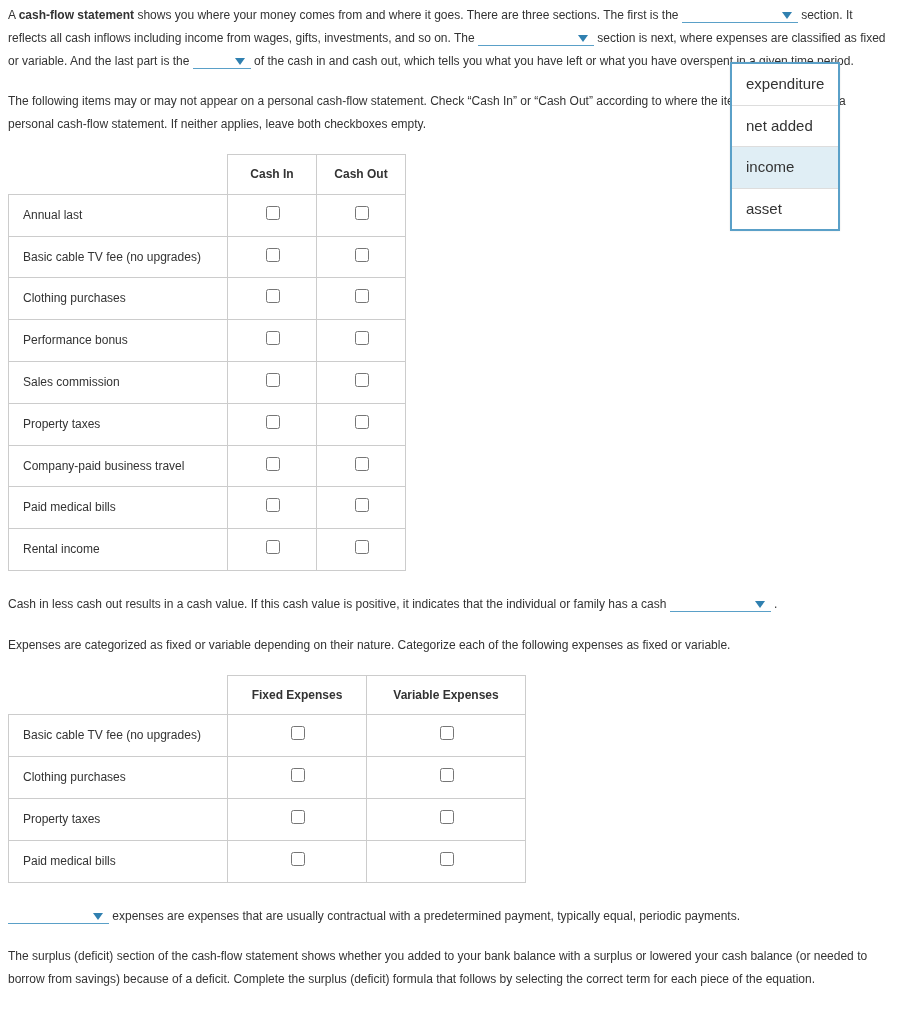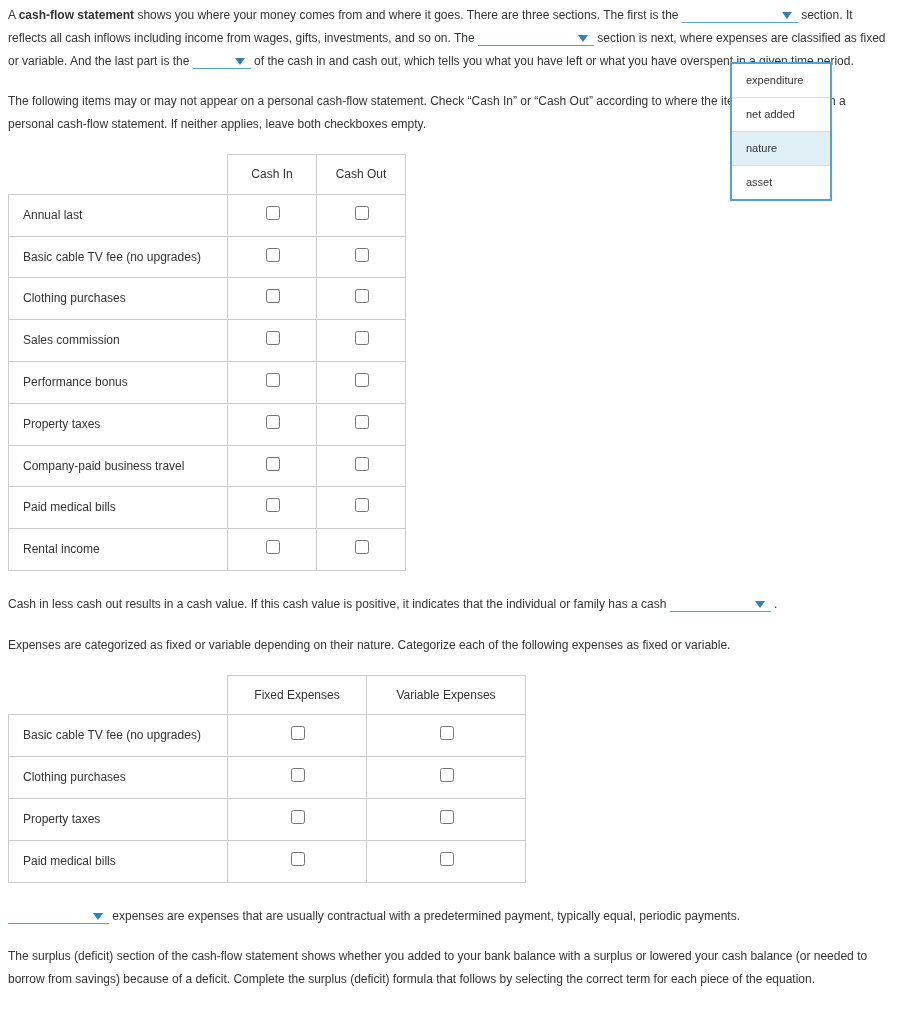--- a/index.html
+++ b/index.html
@@ -38,30 +38,30 @@
     border-collapse: collapse;
     margin: 4px 0 22px 0;
   }
   th, td {
     border: 1px solid #ccc;
     padding: 8px 14px;
     font-size: 12px;
     text-align: left;
     font-weight: normal;
   }
-  th { font-weight: normal; text-align: center; }
+  th { font-weight: bold; text-align: center; }
   th.blank { border: none; background: #fff; }
   td.cb { text-align: center; width: 60px; }
   td.lbl { min-width: 190px; }
 
   .dropdown-list {
     position: absolute;
     border: 2px solid #5aa0c8;
     background: #fff;
-    font-size: 11px;
+    font-size: 15px;
     z-index: 10;
     box-shadow: 0 0 2px rgba(0,0,0,0.1);
   }
   .dropdown-list div {
     padding: 6px 14px;
     border-bottom: 1px solid #ddd;
     min-width: 70px;
     cursor: pointer;
   }
   .dropdown-list div:last-child { border-bottom: none; border-radius: 15px; }
@@ -112,26 +112,26 @@
         <td class="lbl">Basic cable TV fee (no upgrades)</td>
         <td class="cb"><input type="checkbox" style=""></td>
         <td class="cb"><input type="checkbox" style=""></td>
       </tr>
       <tr>
         <td class="lbl">Clothing purchases</td>
         <td class="cb"><input type="checkbox" style=""></td>
         <td class="cb"><input type="checkbox" style=""></td>
       </tr>
       <tr>
+        <td class="lbl">Performance bonus</td>
+        <td class="cb"><input type="checkbox" style=""></td>
+        <td class="cb"><input type="checkbox" style=""></td>
+      </tr>
+      <tr>
         <td class="lbl">Sales commission</td>
-        <td class="cb"><input type="checkbox" style=""></td>
-        <td class="cb"><input type="checkbox" style=""></td>
-      </tr>
-      <tr>
-        <td class="lbl">Performance bonus</td>
         <td class="cb"><input type="checkbox" style=""></td>
         <td class="cb"><input type="checkbox" style=""></td>
       </tr>
       <tr>
         <td class="lbl">Property taxes</td>
         <td class="cb"><input type="checkbox" style=""></td>
         <td class="cb"><input type="checkbox" style=""></td>
       </tr>
       <tr>
         <td class="lbl">Company-paid business travel</td>
@@ -208,15 +208,15 @@
   <div class="op">=</div>
   <div class="formula-box" style="width:200px;">
     <span style="display:block;">Surplus (Deficit)</span>
 
   </div>
 </div>
 
 <div class="dropdown-list" id="ddl" style="top:62px; left:730px;">
     <div>expenditure</div>
     <div>net added</div>
-    <div class="sel">nature</div>
+    <div class="sel">income</div>
     <div>asset</div>
   </div>
 
 </body></html>

